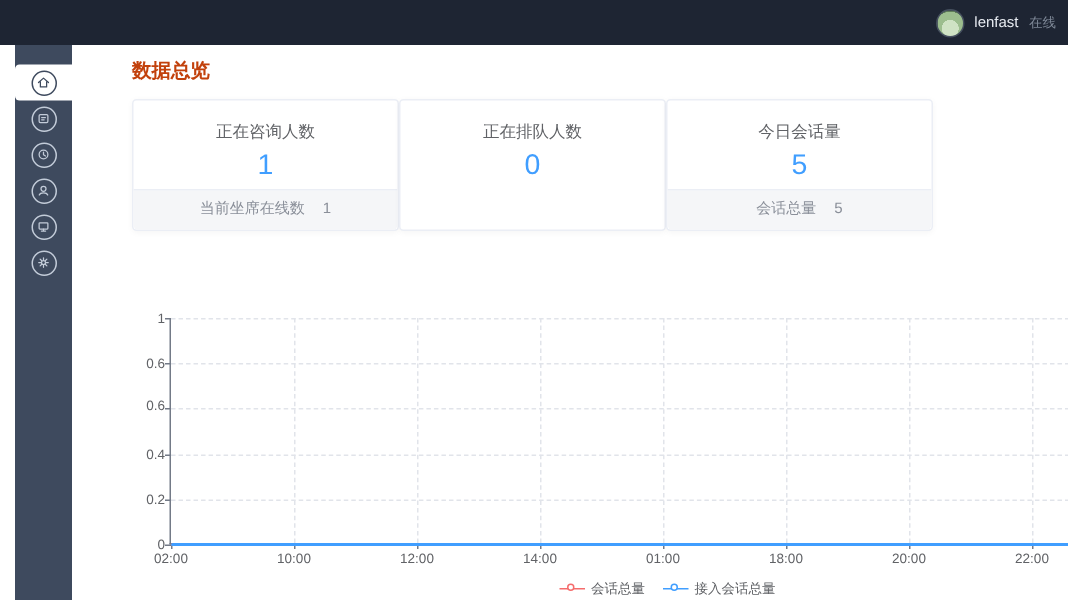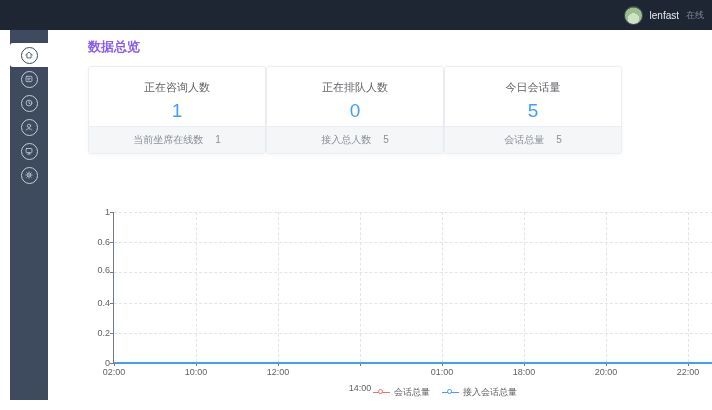--- a/index.html
+++ b/index.html
@@ -20,21 +20,21 @@
   .sidebar { position:absolute; left:10px; top:30px; width:38px; height:370px; background:#3e4a5e; padding-top:13px; }
   .nav-item { width:38px; height:24px; display:flex; align-items:center; justify-content:center;
     color:#c3ccd9; cursor:pointer; }
   .nav-item.active { background:#ffffff; color:#3e4a5e; border-radius:3px 0 0 3px; }
   .nav-ring { width:17px; height:17px; border:1px solid currentColor; border-radius:50%;
     display:flex; align-items:center; justify-content:center; }
   .nav-ring svg { width:10px; height:10px; stroke:currentColor; fill:none;
     stroke-width:1; stroke-linecap:round; stroke-linejoin:round; }
 
   
-  .section-title { position:absolute; left:88px; font-size:13px; font-weight:bold; color:#8b5cf6; }
+  .section-title { position:absolute; left:88px; font-size:13px; font-weight:bold; color:#c2410c; }
   .t1 { top:38px; }
   .t2 { top:168px; }
 
   .cards { position:absolute; left:88px; top:66px; display:flex; }
   .card { width:178px; height:88px; background:#fff; border:1px solid #ebeef5; border-radius:3px;
     box-shadow:0 1px 4px rgba(0,0,0,.04); position:relative; text-align:center; }
   .card-title { margin-top:13px; font-size:11px; color:#606266; }
   .card-value { margin-top:5px; font-size:19px; color:#409eff; }
   .card-footer { position:absolute; left:0; bottom:0; width:100%; height:27px; line-height:26px;
     background:#f5f6f8; border-top:1px solid #ebeef5; border-radius:0 0 3px 3px;
@@ -132,23 +132,20 @@
     <div class="card">
       <div class="card-title">正在咨询人数</div>
       <div class="card-value">1</div>
       <div class="card-footer">
         <span>当前坐席在线数</span><span class="fv">1</span>
       </div>
     </div>
     <div class="card">
       <div class="card-title">正在排队人数</div>
       <div class="card-value">0</div>
-      <div class="card-footer">
-        <span>接入总人数</span><span class="fv">5</span>
-      </div>
     </div>
     <div class="card">
       <div class="card-title">今日会话量</div>
       <div class="card-value">5</div>
       <div class="card-footer">
         <span>会话总量</span><span class="fv">5</span>
       </div>
     </div>
   </div>
 
@@ -175,21 +172,21 @@
         <div class="xtick" style="left: 0px;"></div>
         <div class="xlabel" style="left: 0px;">02:00</div>
         <div class="vgrid" style="left: 82px;"></div>
         <div class="xtick" style="left: 82px;"></div>
         <div class="xlabel" style="left: 82px;">10:00</div>
         <div class="vgrid" style="left: 164px;"></div>
         <div class="xtick" style="left: 164px;"></div>
         <div class="xlabel" style="left: 164px;">12:00</div>
         <div class="vgrid" style="left: 246px;"></div>
         <div class="xtick" style="left: 246px;"></div>
-        <div class="xlabel" style="left: 246px; margin-top: 16px;">14:00</div>
+        <div class="xlabel" style="left: 246px;">14:00</div>
         <div class="vgrid" style="left: 328px;"></div>
         <div class="xtick" style="left: 328px;"></div>
         <div class="xlabel" style="left: 328px;">01:00</div>
         <div class="vgrid" style="left: 410px;"></div>
         <div class="xtick" style="left: 410px;"></div>
         <div class="xlabel" style="left: 410px;">18:00</div>
         <div class="vgrid" style="left: 492px;"></div>
         <div class="xtick" style="left: 492px;"></div>
         <div class="xlabel" style="left: 492px;">20:00</div>
         <div class="vgrid" style="left: 574px;"></div>

